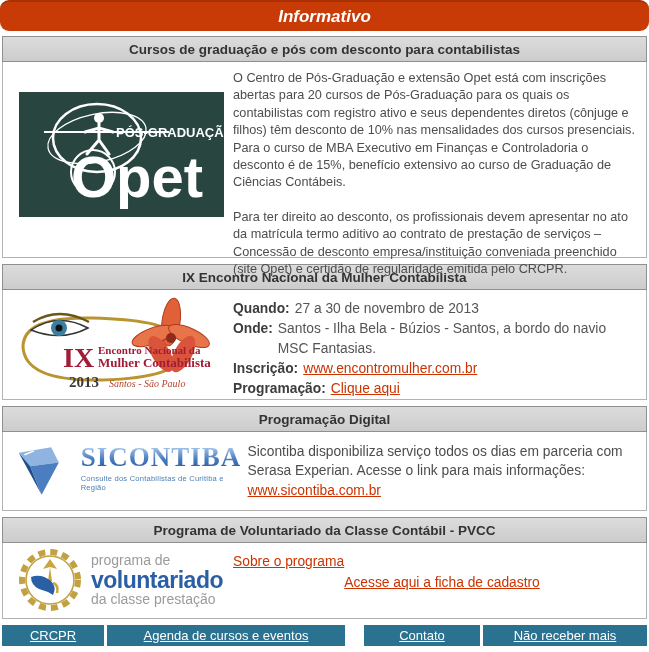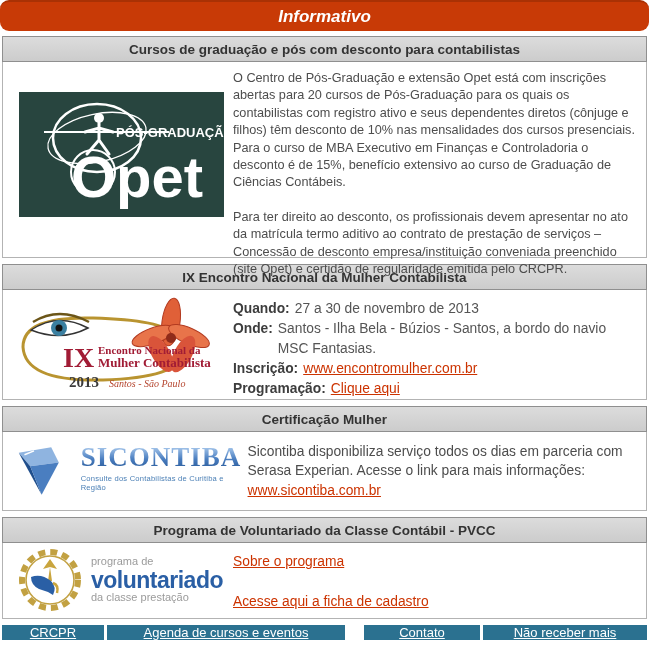--- a/index.html
+++ b/index.html
@@ -43,36 +43,36 @@
   .enc-rows { font-size: 13.8px; line-height: 1.45; color: #555555; padding-top: 9px; }
   .enc-row { display: flex; }
   .enc-row b { color: #3d3d3d; white-space: nowrap; margin-right: 5px; }
 
   
   .body-cert { height: 79px; }
   .cert-text { font-size: 13.8px; line-height: 1.4; padding-top: 10px; }
 
   
   .body-pvcc { height: 76px; }
-  .pvcc-links { padding-top: 10px; font-size: 13.8px; display: flex; flex-direction: column; }
+  .pvcc-links { padding-top: 10px; font-size: 13.8px; display: flex; flex-direction: row; }
   .pvcc-links a:nth-child(2) { margin-top: 21px; }
   .pvcc-logo-wrap { display: flex; align-items: center; margin: 4px 0 0 14px; }
   .pvcc-text { margin-left: 8px; line-height: 1.05; }
-  .pvcc-t1, .pvcc-t3 { font-size: 11px; color: #9b9b9b; }
+  .pvcc-t1, .pvcc-t3 { font-size: 14px; color: #9b9b9b; }
   .pvcc-t2 { font-size: 23px; font-weight: bold; color: #2a5fa5; letter-spacing: -0.5px; }
 
   
   .sic-wrap { display: flex; align-items: flex-start; margin: 10px 0 0 10px; }
   .sic-right { margin-left: 18px; }
   .sic-name { font-family: "Liberation Serif", serif; font-weight: bold; font-size: 27px; letter-spacing: 1px;
     background: linear-gradient(#a8c8ec 15%, #4a7ec0 55%, #1f4e8c); -webkit-background-clip: text; background-clip: text; color: #3b6fa9; -webkit-text-fill-color: transparent; }
   .sic-tag { font-size: 7.6px; color: #4a7fb5; margin-top: 1px; letter-spacing: 0.2px; }
 
   
-  .footer { display: flex; margin: 0 2px; height: 15px; gap: 3px; }
+  .footer { display: flex; margin: 0 2px; height: 21px; gap: 3px; }
   .footer-cell { background: #2b7190; display: flex; align-items: center; justify-content: center; }
   .footer-cell a { color: #ffffff; text-decoration: underline; font-size: 13px; cursor: pointer; }
   .fc-1 { flex: 0 0 233px; }
   .fc-2 { flex: 0 0 238px; }
   .fc-3 { flex: 0 0 116px; }
   .fc-4 { flex: 1; }
   .fc-1 { flex-basis: 102px; } .fc-2 { flex-basis: 238px; } .fc-3 { flex-basis: 116px; margin-left: 16px; }
 </style>
 </head>
 <body>
@@ -151,21 +151,21 @@
       <div class="enc-row">
         <b>Programação:</b>
         <a class="red-link">Clique aqui</a>
       </div>
     </div>
   </div>
 </div>
 
 <div class="section">
   <div class="section-header">
-    <span>Certificação Mulher</span>
+    <span>Programação Digital</span>
   </div>
   <div class="section-body body-cert">
     <div class="logo-col">
       <div class="sic-wrap">
         <svg width="52" height="58" viewBox="0 0 52 58">
           <polygon points="6,10 40,4 48,20 18,24" fill="#8fb4e0"></polygon>
           <polygon points="6,10 18,24 30,54" fill="#1f4e8c"></polygon>
           <polygon points="18,24 48,20 30,54" fill="#4a7ec0"></polygon>
           <line x1="12" y1="12" x2="22" y2="8" stroke="#ffffff" stroke-width="1.5"></line>
         </svg>

